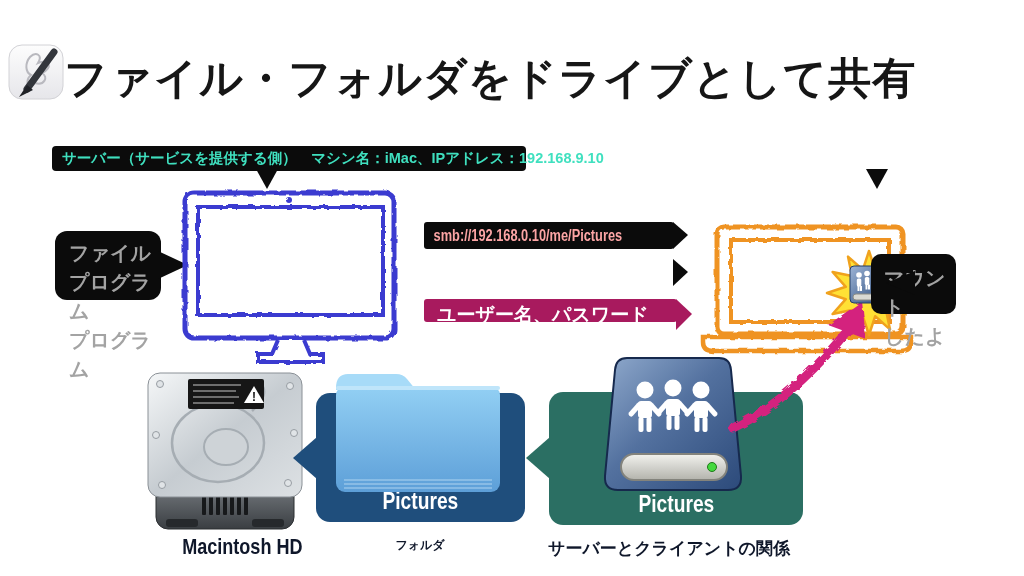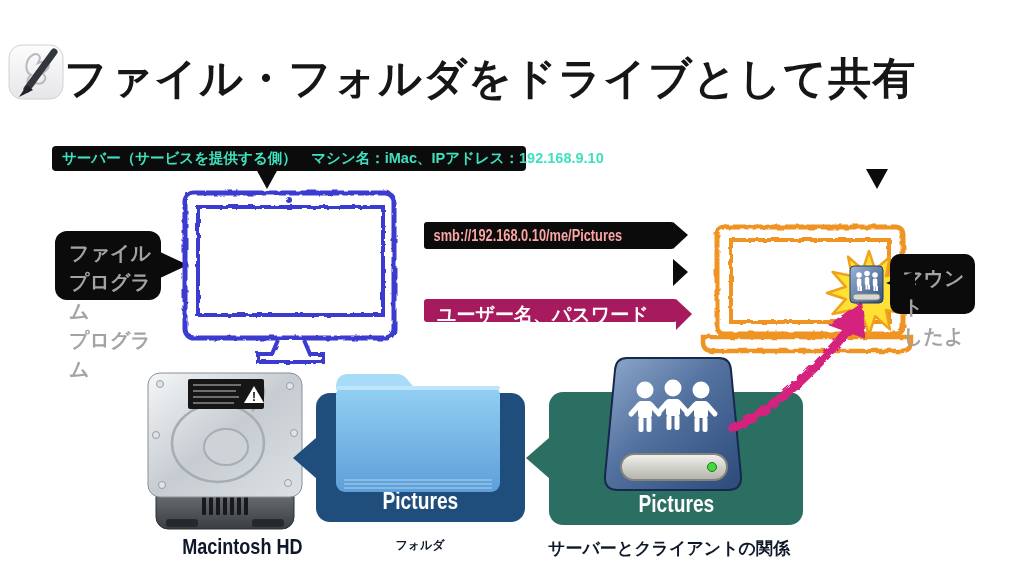--- a/index.html
+++ b/index.html
@@ -20,21 +20,21 @@
   .tri-down{width:0;height:0;border-left:11px solid transparent;border-right:11px solid transparent;
             border-top:20px solid #0b0b0b;}
   #server-bar-pointer{left:256px;top:169px;}
   #client-bar-pointer{left:866px;top:169px;}
 
   
   .callout{background:#0b0b0b;color:#a3a3a3;border-radius:12px;font-weight:700;font-size:20px;line-height:1.45;}
   #file-server-callout{left:55px;top:231px;width:106px;height:69px;padding:8px 0 0 14px;box-sizing:border-box;}
   #file-server-pointer{left:158px;top:251px;width:0;height:0;border-top:14px solid transparent;
                        border-bottom:14px solid transparent;border-left:30px solid #0b0b0b;}
-  #mount-callout{left:890px;top:254px;width:85px;height:60px;padding:10px 0 0 13px;box-sizing:border-box;border-radius:10px;font-family:Liberation Serif, serif;}
+  #mount-callout{left:871px;top:254px;width:85px;height:60px;padding:10px 0 0 13px;box-sizing:border-box;border-radius:10px;font-family:Liberation Serif, serif;}
   #mount-pointer{left:886px;top:271px;width:0;height:0;border-top:12px solid transparent;
                  border-bottom:12px solid transparent;border-right:29px solid #0b0b0b;}
   .callout .line{display:block;}
 
   
   .smb{background:#0b0b0b;color:#fca5a5;border-radius:3px;font-weight:700;white-space:nowrap;}
   #smb-ip{left:424px;top:222px;width:250px;height:27px;line-height:27px;}
   #smb-bonjour{left:424px;top:259px;width:250px;height:28px;line-height:28px;}
   .smb .cond{display:inline-block;transform:scaleX(.8);transform-origin:left center;font-size:16px;padding-left:12px;}
   .tip-right{width:0;height:0;border-top:13px solid transparent;border-bottom:14px solid transparent;

